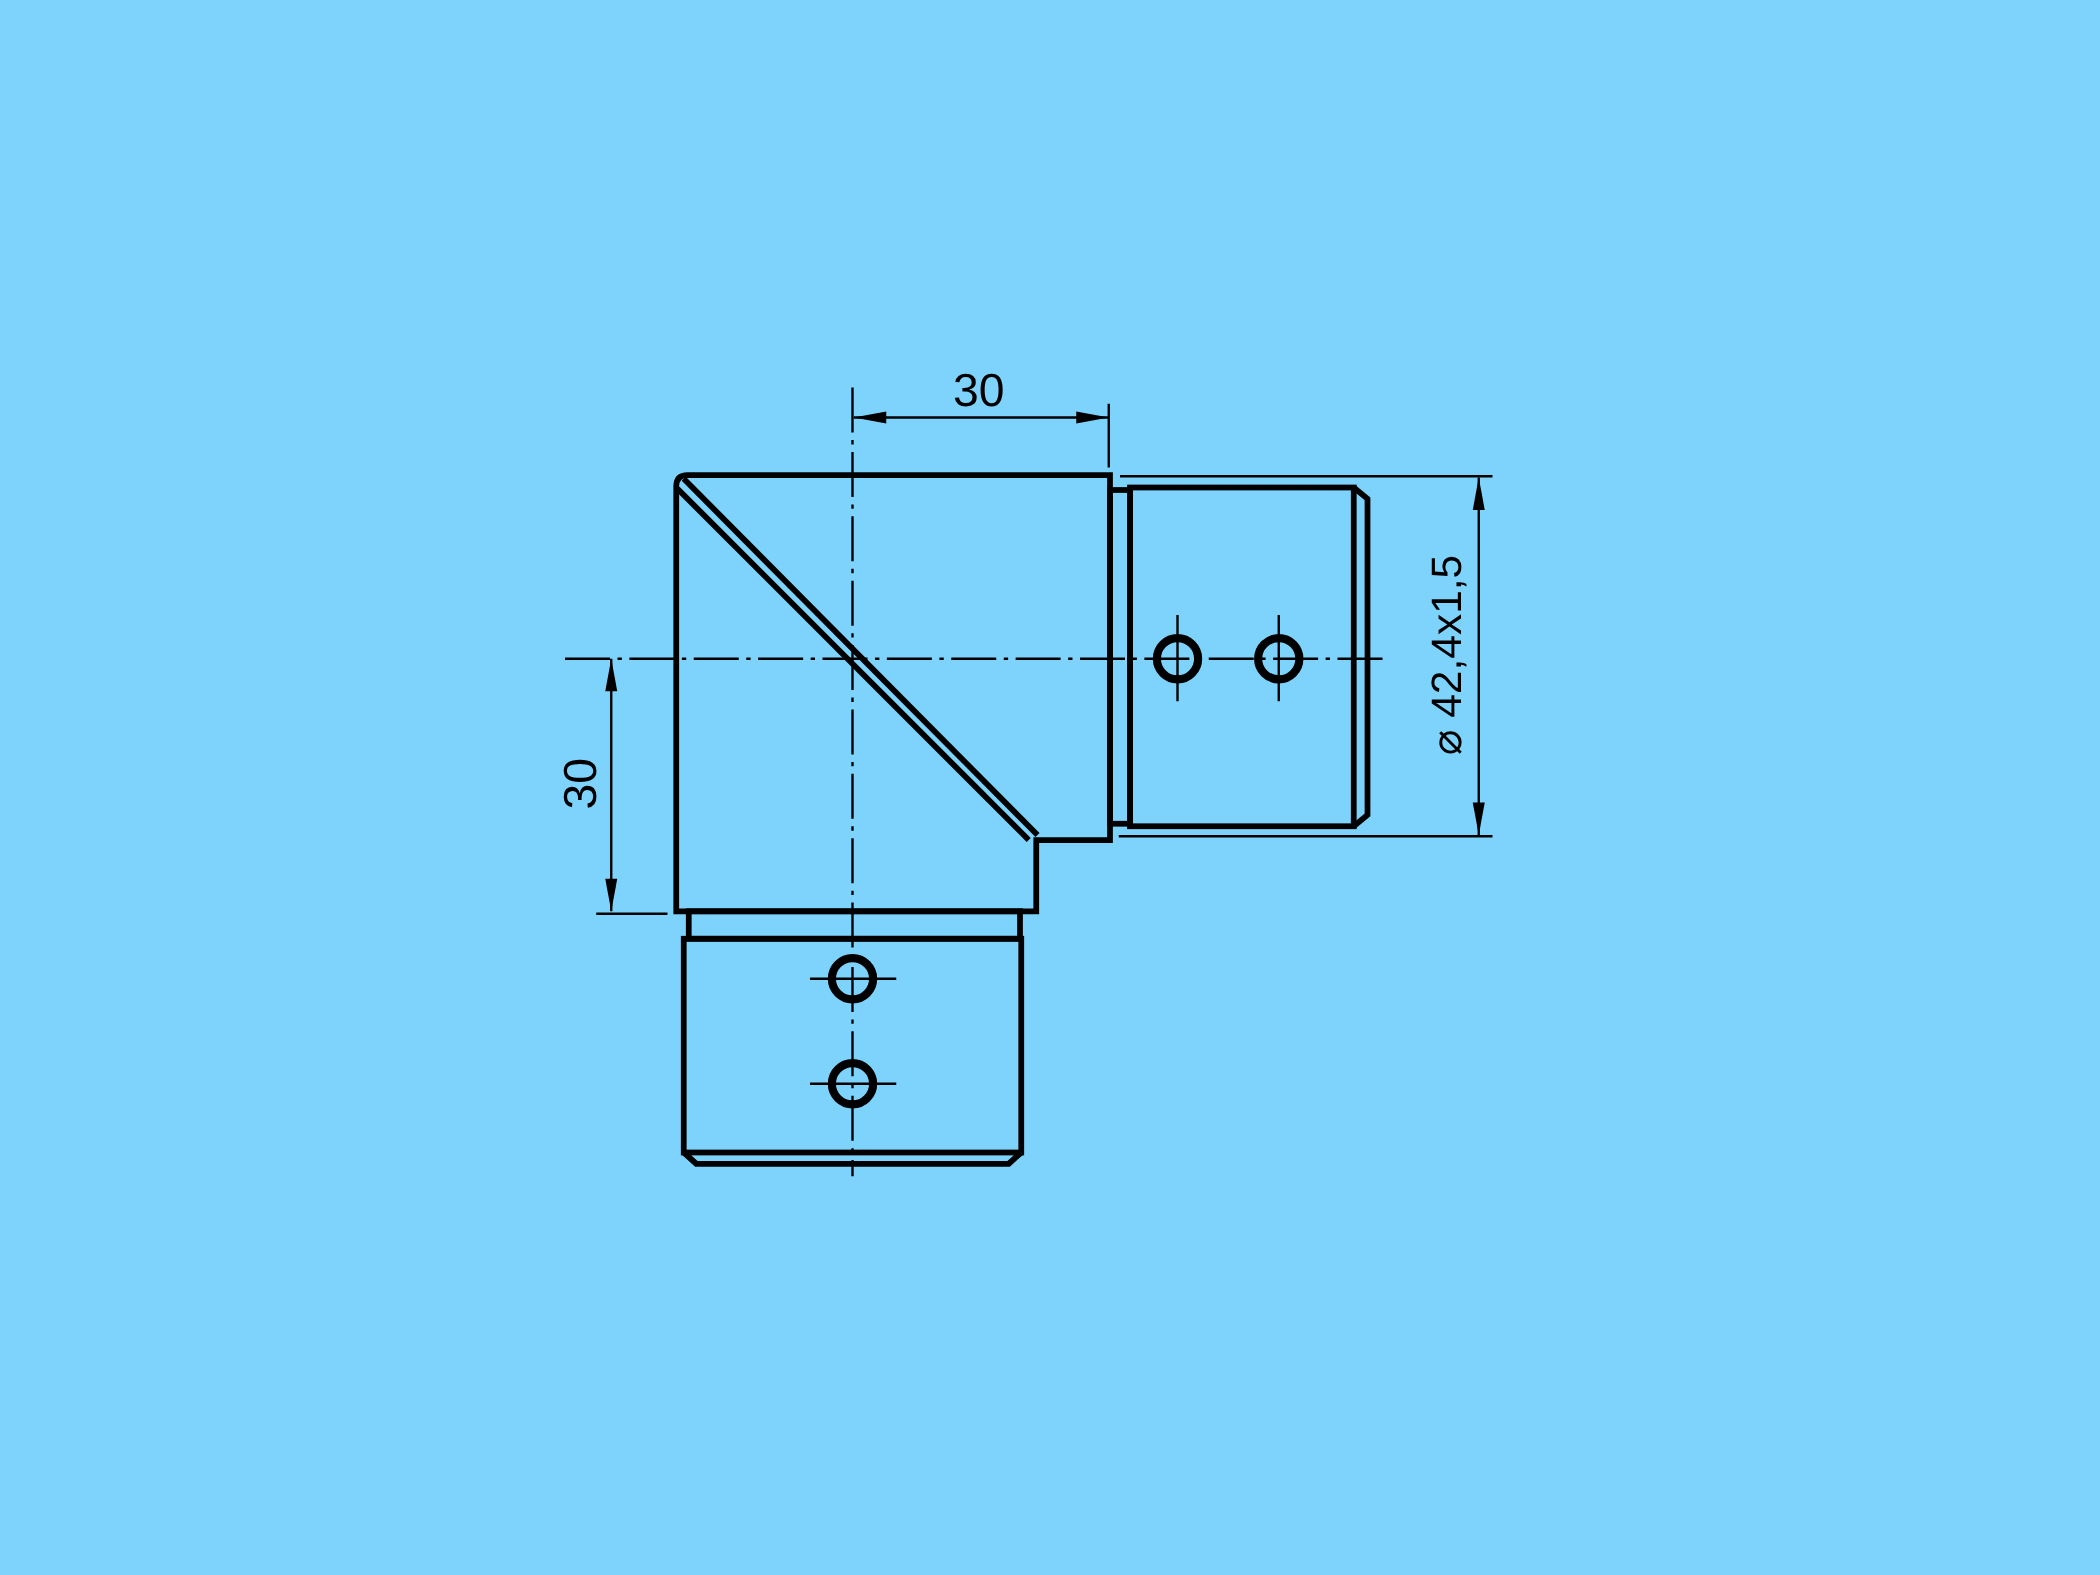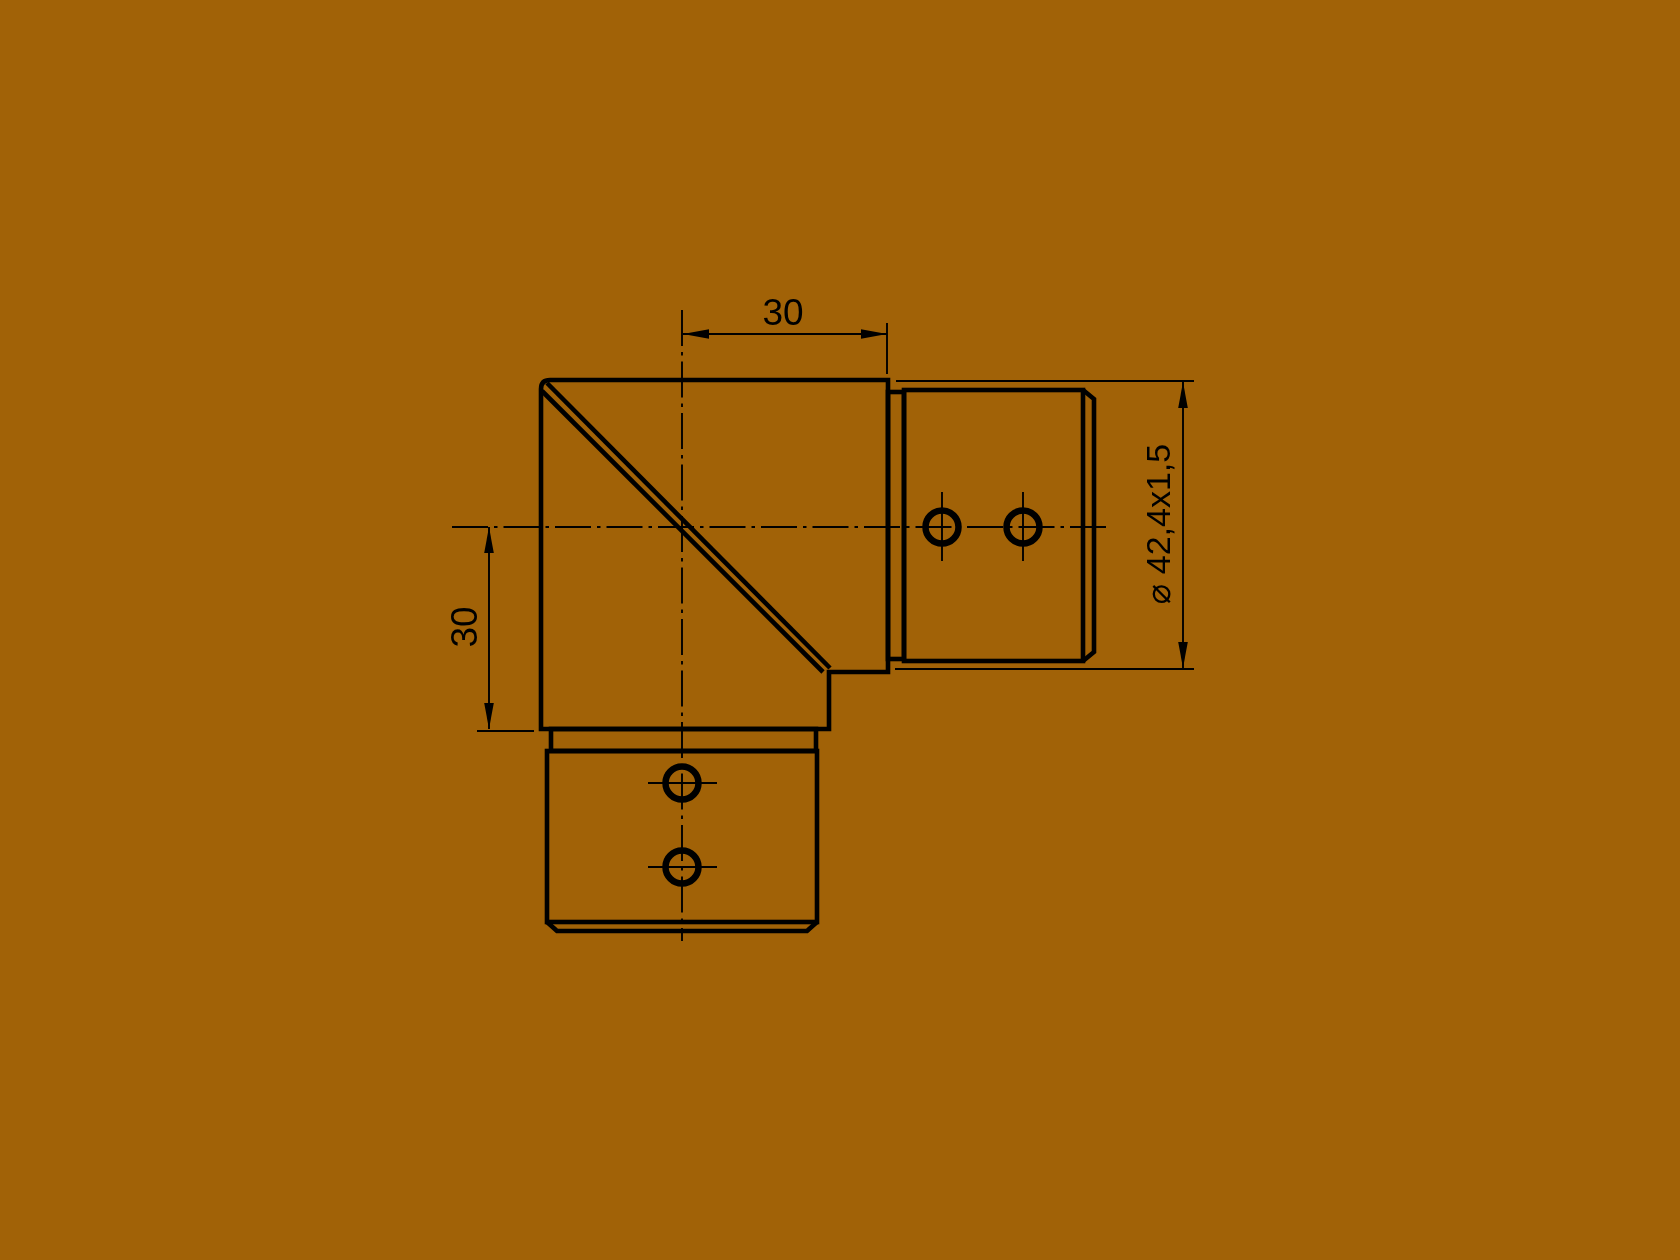--- a/index.html
+++ b/index.html
@@ -4,21 +4,21 @@
 <style>
   html, body {
     margin: 0;
     padding: 0;
     background: #ffffff;
   }
   .canvas {
     position: relative;
     width: 1680px;
     height: 1260px;
-    background: #a16207;
+    background: #7dd3fc;
     overflow: hidden;
   }
   svg text {
     font-family: "Liberation Sans", "DejaVu Sans", sans-serif;
     fill: #000000;
   }
   .dim-text {
     font-size: 37px;
   }
   .dia-text {

